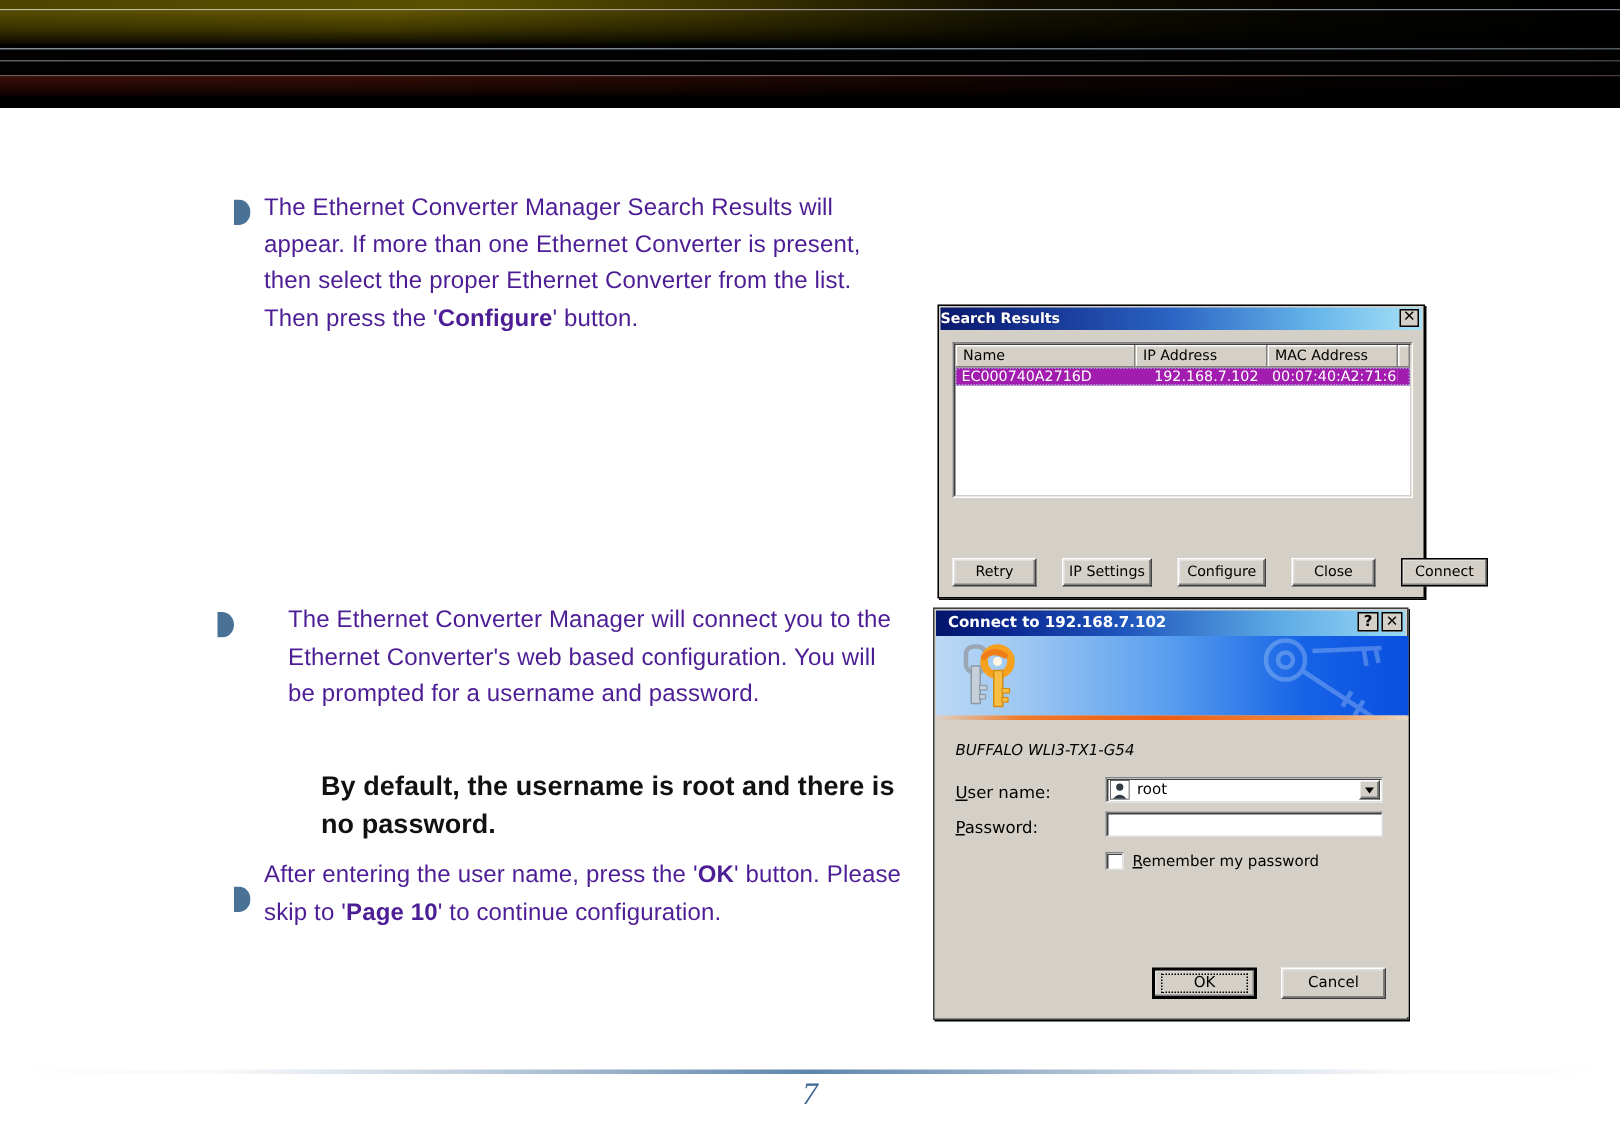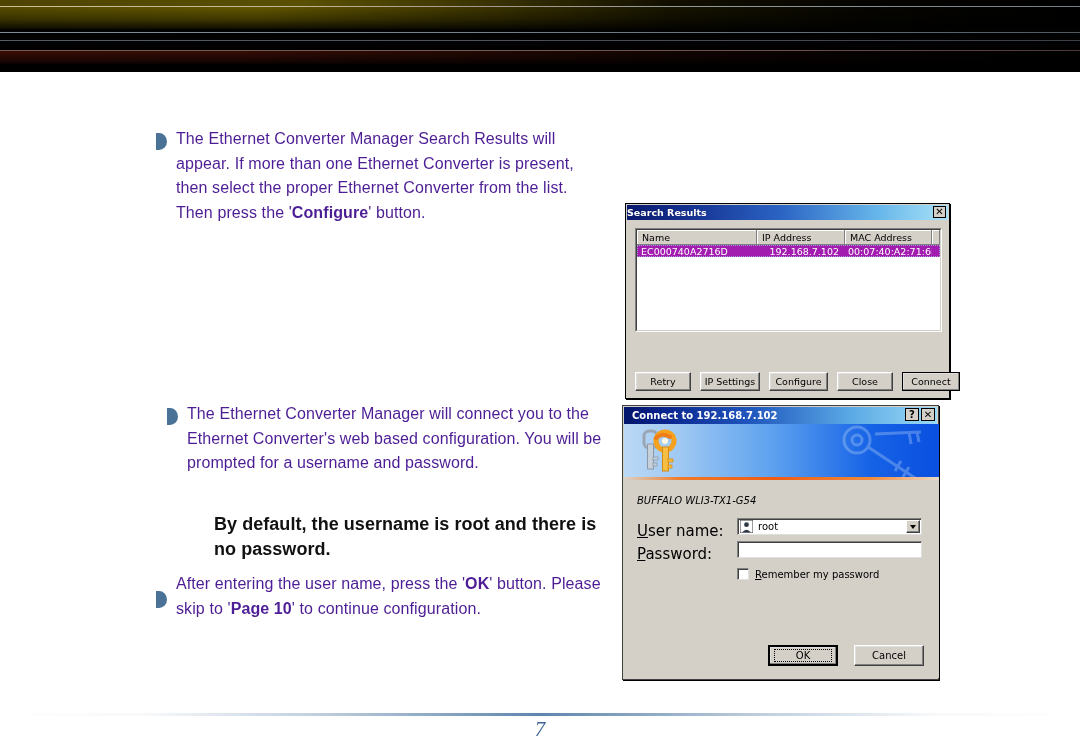--- a/index.html
+++ b/index.html
@@ -71,21 +71,21 @@
   }
   .bullet svg { display: block; }
   .para {
     font-size: 16px; line-height: 24.6px; color: #4c1d95;
     letter-spacing: .1px;
   }
   .para b { font-weight: bold; }
   .para-bold { font-weight: bold; font-size: 18px; line-height: 24.6px; color: #111; letter-spacing: .05px; margin-left: 39px;}
 
   #block-1 { left: 155px; top: 55px; width: 450px; }
-  #block-2 { left: 166px; top: 330px; width: 460px; }
+  #block-2 { left: 144px; top: 330px; width: 460px; gap: 27px; }
   #block-3 { left: 175px; top: 440px; width: 445px; }
   #block-4 { left: 155px; top: 500px; width: 450px; align-items: center; }
 
   
   #dlg-search {
     position: absolute; left: 625px; top: 131px; width: 325px; height: 196px;
     background: #d4d0c8;
     border: 1px solid #000;
     box-shadow: 1px 1px 0 #000;
     font-family: "Liberation Sans", sans-serif;
@@ -138,21 +138,21 @@
   }
   .sr-td {
     font-size: 9.5px; color: #fff; line-height: 11px; padding-left: 3px;
     white-space: nowrap; overflow: hidden;
     font-family: "DejaVu Sans", sans-serif;
   }
   .sr-td.c1 { width: 119px; }
   .sr-td.c2 { width: 88px; text-align: right; padding-right: 6px; }
   .sr-td.c3 { width: 87px; text-align: right; padding-right: 4px; }
   .sr-buttons {
-    position: absolute; left: 9px; top: 168px; width: 325px; height: 19px;
+    position: absolute; left: 9px; top: 168px; width: 357px; height: 19px;
     display: flex; justify-content: space-between; align-items: center; border-radius: 7px;
   }
   .w-btn {
     background: #d4d0c8; border: 1px solid #fff;
     border-right-color: #404040; border-bottom-color: #404040;
     box-shadow: inset -1px -1px 0 #808080, inset 1px 1px 0 #dfdfdf;
     font-size: 9.5px; color: #000; height: 19px;
     display: flex; align-items: center; justify-content: center;
     font-family: "DejaVu Sans", sans-serif;
     white-space: nowrap;
@@ -199,21 +199,21 @@
   .cn-banner-line {
     position: absolute; left: 1px; top: 71px; width: 315px; height: 3px;
     background: linear-gradient(to right, #d9d2c8 0%, #f07a2a 18%, #ef5b12 48%, #f08a3c 78%, #e7d9c8 100%);
   }
   .cn-body { position: absolute; left: 1px; top: 74px; width: 315px; bottom: 1px; background: #d4d0c8; }
   .cn-devname {
     position: absolute; left: 13px; top: 15px; font-size: 10px; color: #000;
     font-family: "DejaVu Sans", sans-serif; white-space: nowrap; font-style: italic;
   }
   .cn-lbl {
-    position: absolute; font-size: 15px; color: #000;
+    position: absolute; font-size: 11px; color: #000;
     font-family: "DejaVu Sans", sans-serif; white-space: nowrap;
   }
   .cn-lbl u { text-decoration: underline; }
   #lbl-username { left: 13px; top: 42px; }
   #lbl-password { left: 13px; top: 65px; }
   .cn-combo {
     position: absolute; left: 113px; top: 38px; width: 185px; height: 17px;
     background: #fff;
     border: 1px solid #808080; border-right-color: #dfdfdf; border-bottom-color: #dfdfdf;
     box-shadow: inset 1px 1px 0 #404040;

